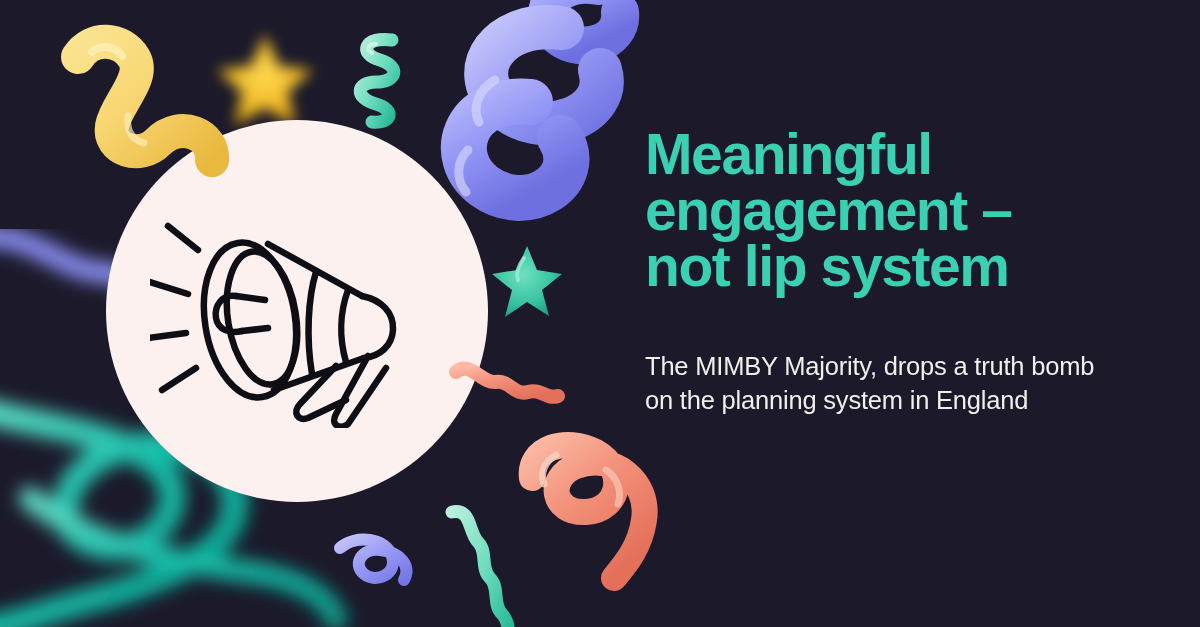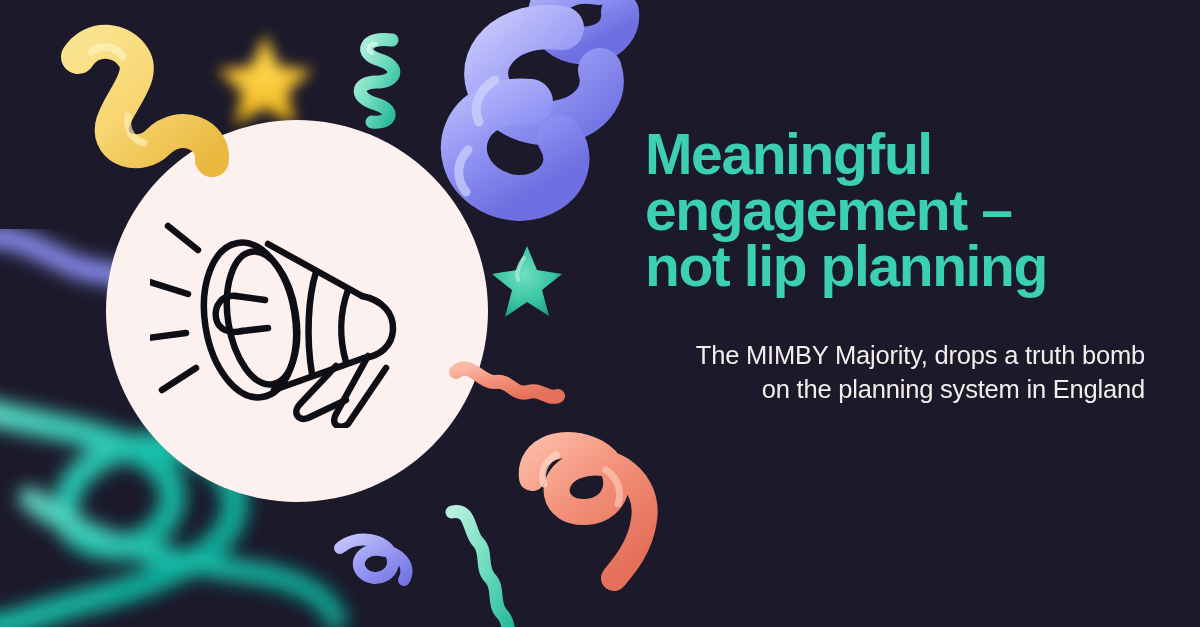--- a/index.html
+++ b/index.html
@@ -38,28 +38,27 @@
   }
   #headline {
     color:#3bd0b2;
     font-size:57px;
     line-height:56px;
     font-weight:700;
     letter-spacing:-1.4px;
     white-space:pre-line;
   }
   #subhead {
-    margin-top:44px;
+    margin-top:55px;
     color:#f3eeec;
     font-size:25.5px;
     line-height:34px;
     font-weight:300;
     letter-spacing:-0.2px;
     white-space:pre-line;
-    text-align:right;
   }
 </style>
 </head>
 <body>
 
 <div id="banner">
 
   <svg class="deco" style="left:0;top:0;width:1200px;height:627px;" viewBox="0 0 1200 627">
     <defs>
       <linearGradient id="gYellow" x1="0" y1="0" x2="1" y2="1">
@@ -215,18 +214,18 @@
 
     <g>
       <path d="M452 512 C 472 508 468 532 478 542 C 488 552 480 568 490 578
                C 500 588 492 604 502 614 C 510 622 506 630 512 634" stroke="url(#gMint)" stroke-width="13" fill="none" stroke-linecap="round" stroke-linejoin="round"></path>
     </g>
   </svg>
 
   <div id="textblock">
     <div id="headline">Meaningful
 engagement –
-not lip planning</div>
+not lip system</div>
     <div id="subhead">The MIMBY Majority, drops a truth bomb
 on the planning system in England</div>
   </div>
 
 </div>
 
 </body></html>

